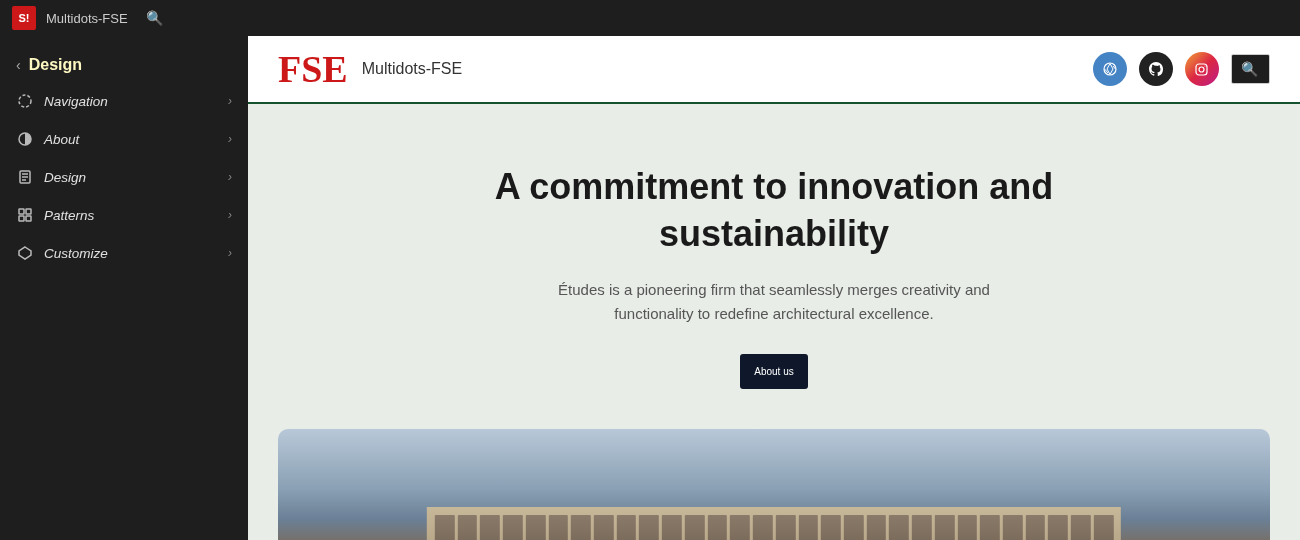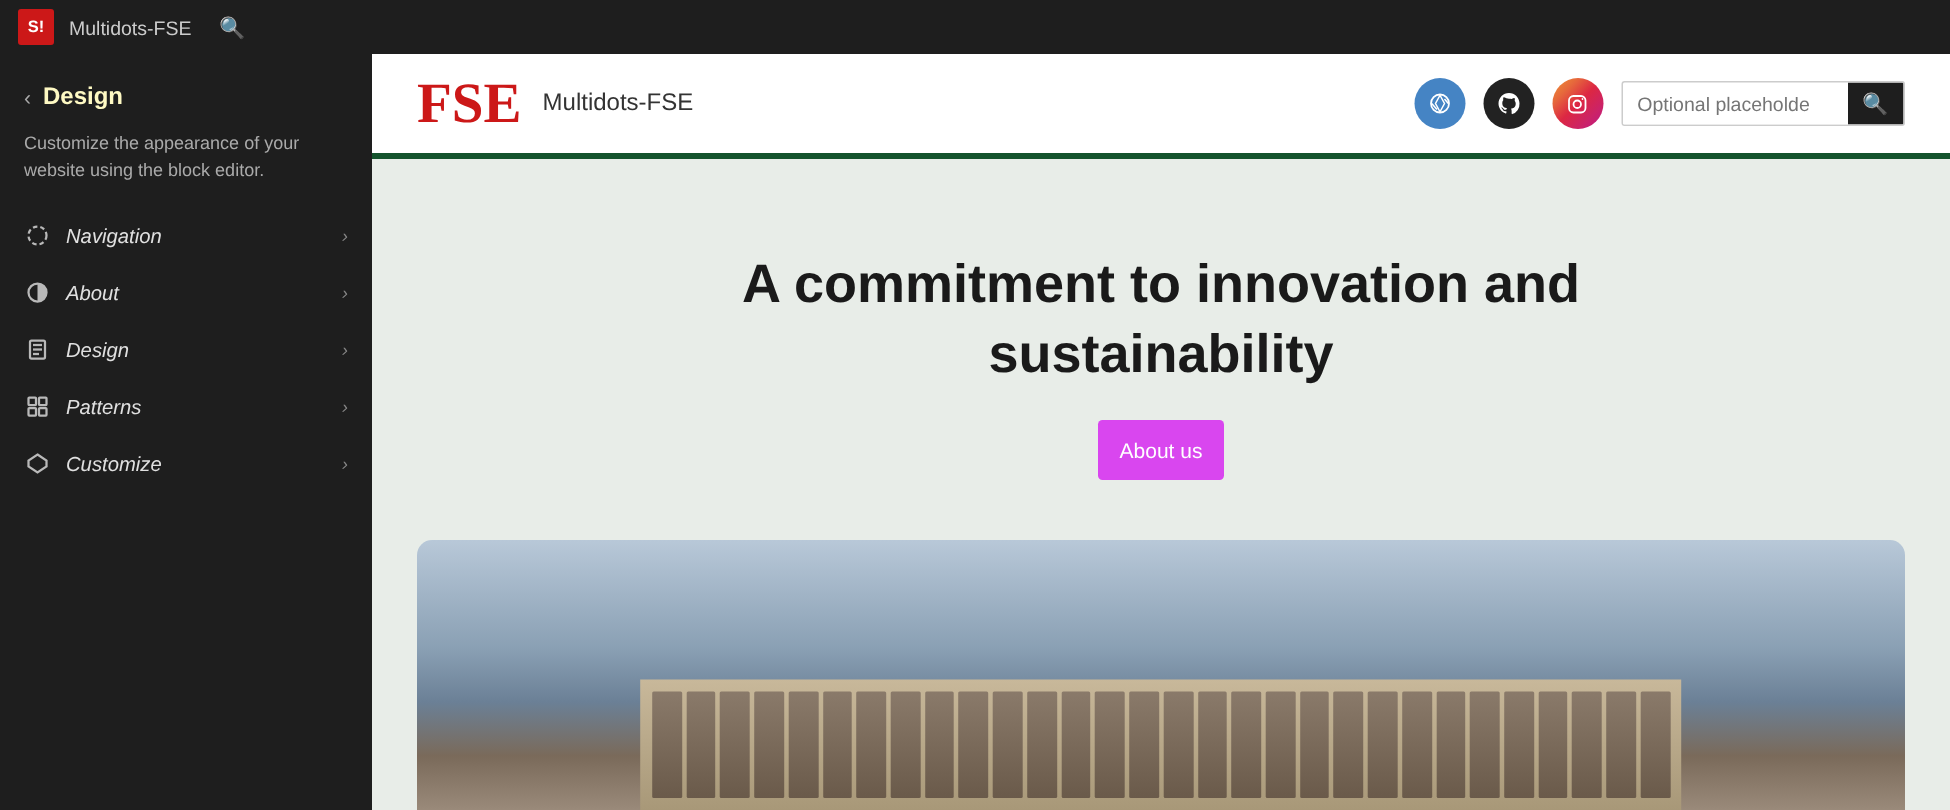--- a/index.html
+++ b/index.html
@@ -115,21 +115,21 @@
       flex-direction: column;
     }
 
     
     .site-header {
       background: #ffffff;
       padding: 14px 30px;
       display: flex;
       align-items: center;
       justify-content: space-between;
-      border-bottom: 4px solid #14532d;
+      border-bottom: 2px solid #14532d;
     }
     .site-logo-area {
       display: flex;
       align-items: center;
       gap: 14px;
     }
     .fse-logo {
       font-size: 38px;
       font-weight: 700;
       color: #cc1818;
@@ -199,25 +199,25 @@
       margin-bottom: 20px;
     }
     .hero-desc {
       font-size: 15px;
       color: #555;
       max-width: 500px;
       line-height: 1.6;
       margin-bottom: 28px;
     }
     .hero-btn {
-      background: #d946ef;
+      background: #0f172a;
       color: white;
       border: none;
       padding: 12px 14px;
-      font-size: 14px;
+      font-size: 10px;
       cursor: pointer;
       border-radius: 3px;
     }
 
     
     .building-section {
       margin: 0 30px;
       border-radius: 10px 10px 0 0;
       overflow: hidden;
       flex: 1;
@@ -273,21 +273,20 @@
   <button class="top-bar-search">🔍</button>
 </div>
 
 <div class="main-layout">
 
   <div class="sidebar">
     <div class="sidebar-header">
       <span class="back-arrow">‹</span>
       <span class="sidebar-title">Design</span>
     </div>
-    <p class="sidebar-desc">Customize the appearance of your website using the block editor.</p>
 
     <nav class="sidebar-nav">
 
       <div class="sidebar-item">
         <div class="sidebar-item-left">
           <span class="sidebar-icon">
             <svg class="icon-svg" viewBox="0 0 16 16">
               <circle cx="8" cy="8" r="6" stroke-dasharray="3 2"></circle>
             </svg>
           </span>
@@ -373,28 +372,28 @@
           </svg>
         </div>
         <div class="social-icon social-instagram">
           <svg width="15" height="15" viewBox="0 0 15 15" fill="white">
             <rect x="2" y="2" width="11" height="11" rx="3" fill="none" stroke="white" stroke-width="1.2"></rect>
             <circle cx="7.5" cy="7.5" r="2.5" fill="none" stroke="white" stroke-width="1.2"></circle>
             <circle cx="11" cy="4" r="0.6" fill="white"></circle>
           </svg>
         </div>
         <div class="search-bar">
-          <input class="search-input" type="text" placeholder="Optional placeholde" style="">
           <button class="search-btn">🔍</button>
         </div>
       </div>
     </div>
 
     <div class="hero-section">
       <h1 class="hero-title">A commitment to innovation and sustainability</h1>
+      <p class="hero-desc">Études is a pioneering firm that seamlessly merges creativity and functionality to redefine architectural excellence.</p>
       <button class="hero-btn">About us</button>
     </div>
 
     <div class="building-section">
       <div class="building-facade">
         <div class="building-top">
           <div class="louvers">
             <div class="louver"></div>
             <div class="louver"></div>
             <div class="louver"></div>

